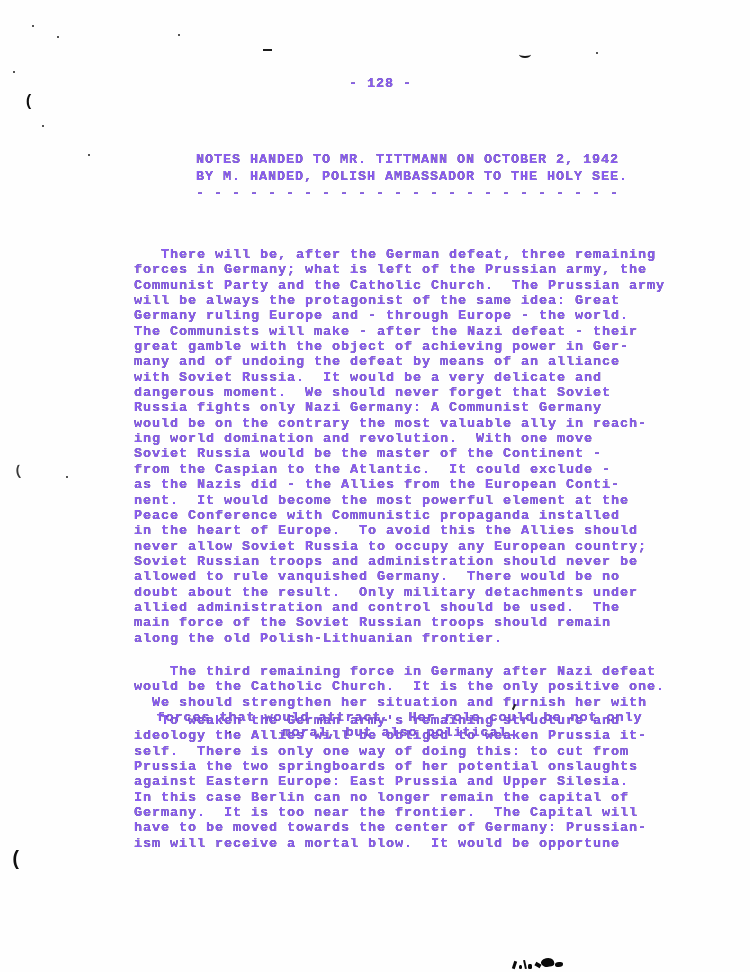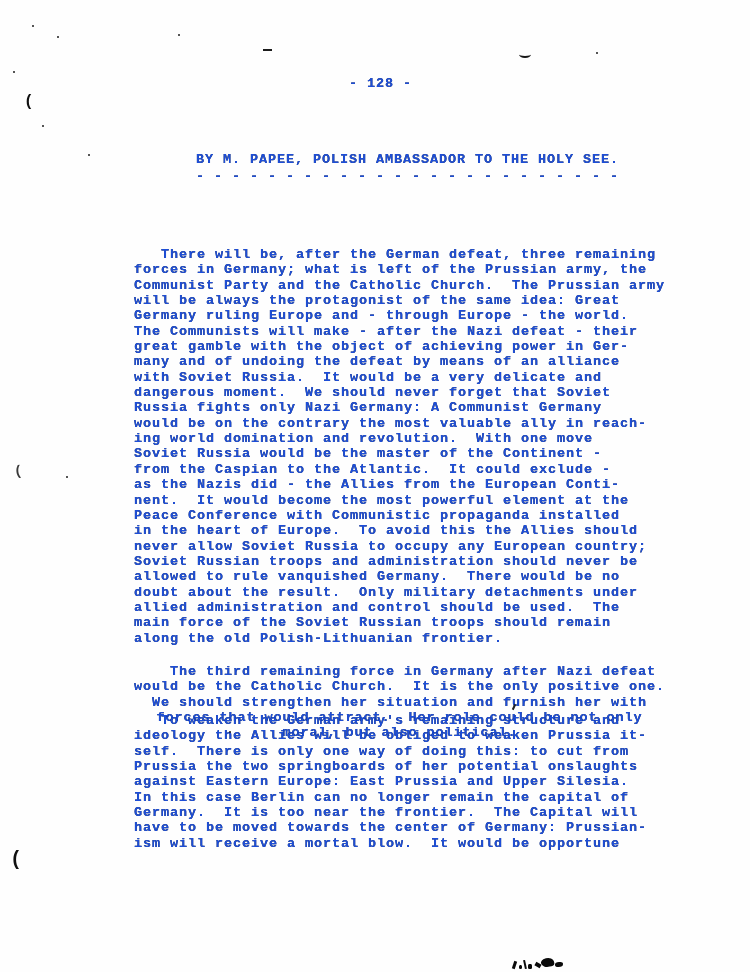--- a/index.html
+++ b/index.html
@@ -11,21 +11,21 @@
     position: relative;
     width: 750px;
     height: 972px;
     background: #fefefe;
     overflow: hidden;
     font-family: "Liberation Mono", "DejaVu Sans Mono", monospace;
   }
   .type {
     font-family: "Liberation Mono", "DejaVu Sans Mono", monospace;
     font-weight: 700;
-    color: #1d4ed8;
+    color: #8b5cf6;
     letter-spacing: 0.9px;
     font-size: 13.5px;
     text-shadow: 0 0 0.5px rgba(10,10,10,0.85);
     white-space: pre;
   }
   .page-number {
     position: absolute;
     left: 349px;
     top: 76px;
   }
@@ -104,21 +104,22 @@
   .sm-g { left: 44px; top: 7px;  width: 8px;  height: 5px; border-radius: 50% 30% 55% 40%; }
 </style>
 </head>
 <body>
 
 <div class="page">
 
   <div class="type page-number">- 128 -</div>
 
   <div class="title-block">
-    <div class="type">BY M. PAPEE, POLISH AMBASSADOR TO THE HOLY SEE.</div>
+    <div class="type">NOTES HANDED TO MR. TITTMANN ON OCTOBER 2, 1942</div>
+    <div class="type">BY M. HANDED, POLISH AMBASSADOR TO THE HOLY SEE.</div>
     <div class="type">- - - - - - - - - - - - - - - - - - - - - - - -</div>
   </div>
 
   <pre id="para-1" class="type para">   There will be, after the German defeat, three remaining
 forces in Germany; what is left of the Prussian army, the
 Communist Party and the Catholic Church.  The Prussian army
 will be always the protagonist of the same idea: Great
 Germany ruling Europe and - through Europe - the world.
 The Communists will make - after the Nazi defeat - their
 great gamble with the object of achieving power in Ger-

